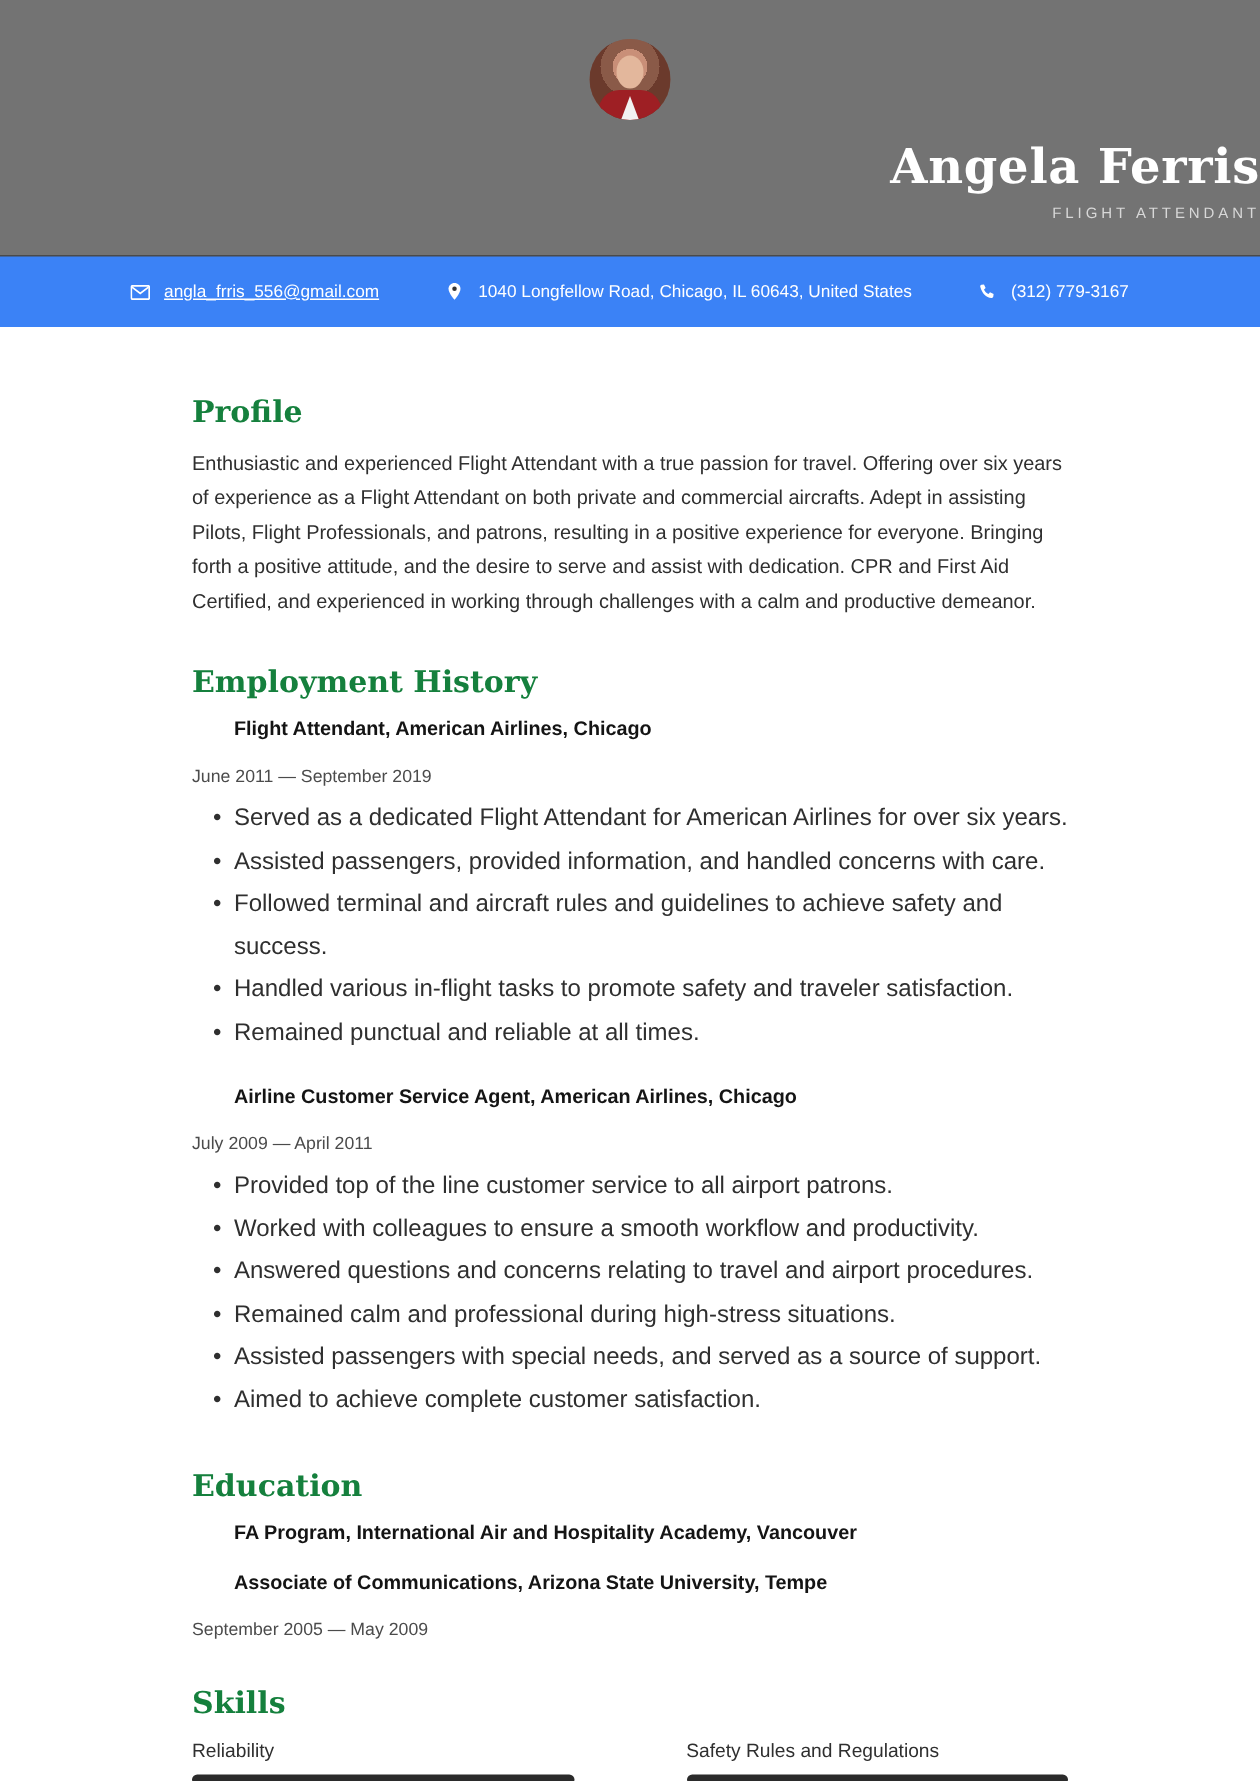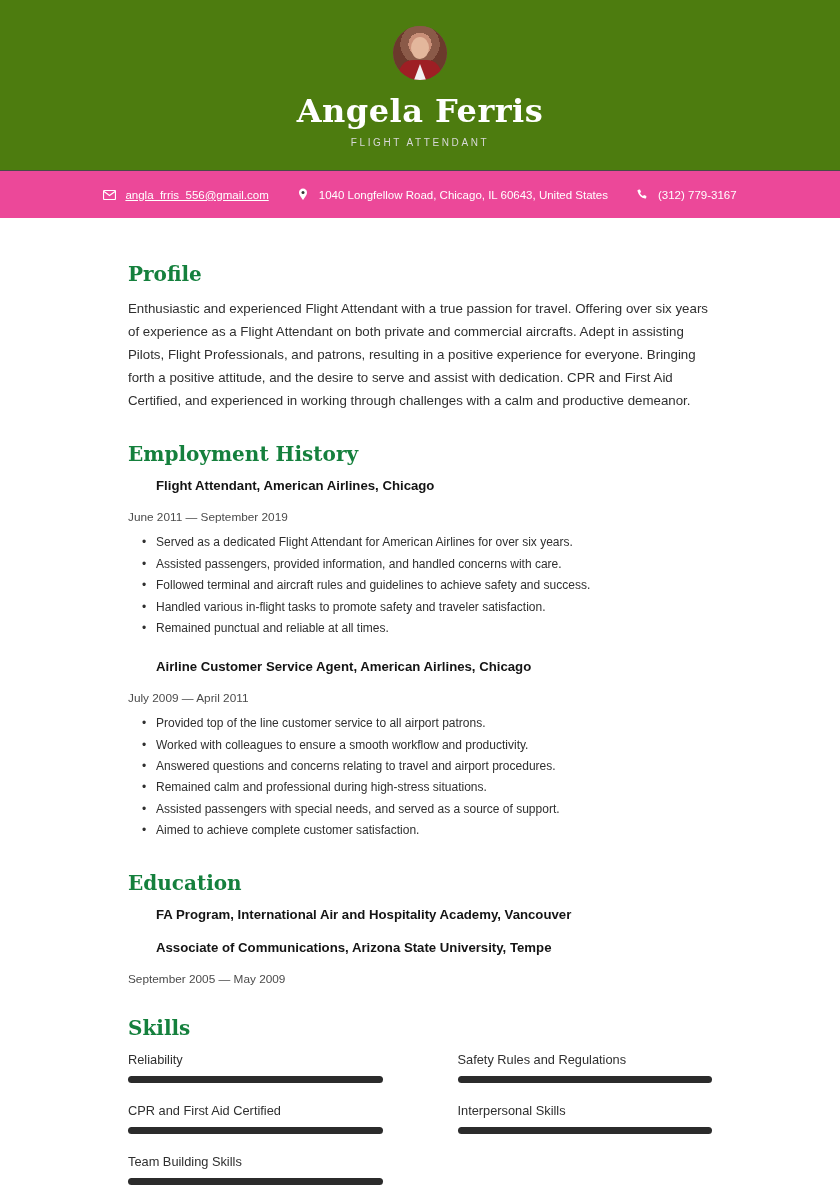--- a/index.html
+++ b/index.html
@@ -5,23 +5,23 @@
   * { box-sizing: border-box; margin: 0; padding: 0; }
   html, body {
     width: 840px;
     background: #ffffff;
     font-family: "Liberation Sans", sans-serif;
   }
   body { width: 840px; min-height: 1187px; }
 
   
   .header {
-    background: #4d7c0f;
+    background: #737373;
     padding: 26px 0 22px 0;
-    text-align: center;
+    text-align: right;
   }
   .avatar {
     width: 54px; height: 54px;
     border-radius: 50%;
     margin: 0 auto 14px auto;
     overflow: hidden;
     position: relative;
     background: #7d5a4f;
   }
   .avatar .hair {
@@ -51,27 +51,27 @@
   .job-title {
     margin-top: 8px;
     font-size: 10px;
     letter-spacing: 2.6px;
     color: #d8d8d8;
     text-transform: uppercase;
   }
 
   
   .contact-bar {
-    background: #ec4899;
+    background: #3b82f6;
     border-top: 1px solid #4a4a4a;
     height: 48px;
     display: flex;
     align-items: center;
     justify-content: center;
-    gap: 28px;
+    gap: 44px;
     color: #ffffff;
     font-size: 11.5px;
   }
   .contact-item { display: flex; align-items: center; gap: 9px; }
   .contact-item .ic { display: inline-flex; width: 13px; height: 13px; align-items: center; justify-content: center; }
   .contact-item .ic svg { display: block; }
   .contact-item a, .contact-item span.val { color: #ffffff; text-decoration: none; }
   .contact-item a { text-decoration: underline; }
 
   
@@ -102,21 +102,21 @@
   .job-date {
     font-size: 11.8px;
     color: #4b4b4b;
     margin-bottom: 8px;
     margin-top: 17px;
   }
   ul.bullets { list-style: none; }
   ul.bullets li {
     position: relative;
     padding-left: 28px;
-    font-size: 12px;
+    font-size: 16px;
     line-height: 1.78;
     color: #2f2f2f;
   }
   ul.bullets li::before {
     content: "•";
     position: absolute;
     left: 14px;
     top: 0;
     color: #2f2f2f;
   }

